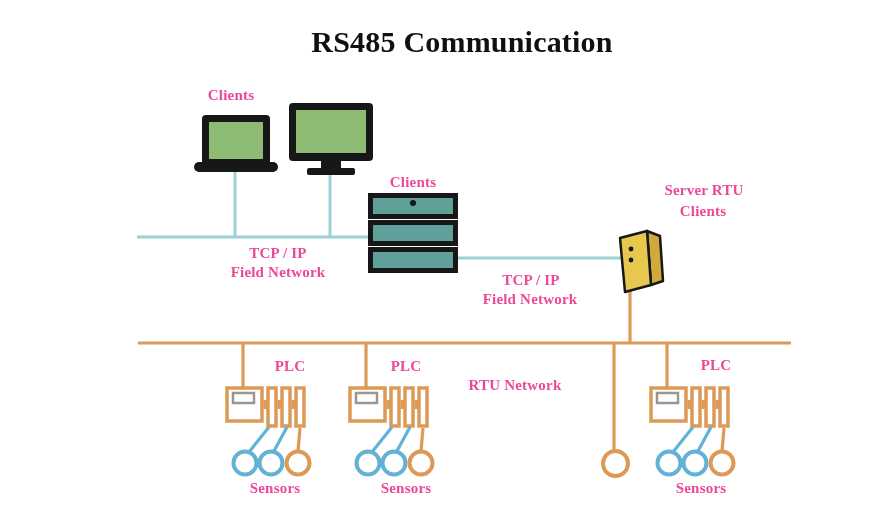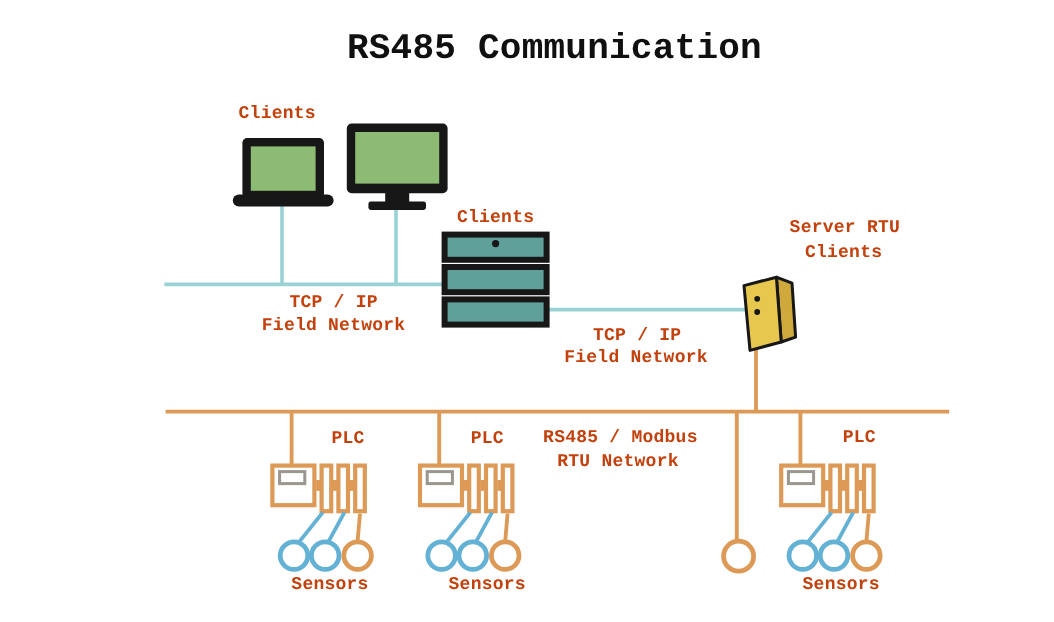--- a/index.html
+++ b/index.html
@@ -1,20 +1,20 @@
 <!DOCTYPE html>
 <html style="--cyan: #9ad2d6; --orange: #dd9a57; --blue: #63b1d5; --green: #8dbb73; --teal: #60a09a; --yellow: #e7c74e; --yellow_dark: #cfa93c; --black: #171717; --gray: #9b968e;"><head>
 <meta charset="utf-8">
 <style>
   html,body{margin:0;padding:0;background:#fff;}
   .stage{position:relative;width:878px;height:518px;background:#ffffff;overflow:hidden;
-         font-family:Liberation Mono, monospace;}
+         font-family:Liberation Serif, serif;}
   .stage svg{position:absolute;left:0;top:0;}
   .lbl{position:absolute;transform:translateX(-50%);white-space:nowrap;
-       font-weight:700;font-size:15px;color:#c2410c;letter-spacing:.2px;line-height:1.1;}
+       font-weight:700;font-size:15px;color:#ec4899;letter-spacing:.2px;line-height:1.1;}
   .title{font-size:30px;letter-spacing:.2px;color:#101010;}
   
   .ln-c{stroke:var(--cyan);stroke-width:3;fill:none;}
   .ln-o{stroke:var(--orange);stroke-width:3.2;fill:none;}
   .ln-b{stroke:var(--blue);stroke-width:3.2;fill:none;}
   .fill-black{fill:var(--black);}
   .fill-green{fill:var(--green);}
   .slab{fill:var(--teal);stroke:var(--black);stroke-width:5;}
   .plc-box{fill:#fff;stroke:var(--orange);stroke-width:3.5;}
   .plc-disp{fill:#fff;stroke:var(--gray);stroke-width:2.5;}
@@ -153,21 +153,20 @@
 
   <div class="lbl title" style="left:462px;top:25px">RS485 Communication</div>
   <div class="lbl" style="left:231px;top:87px">Clients</div>
   <div class="lbl" style="left:413px;top:174px">Clients</div>
   <div class="lbl" style="left:704px;top:182px">Server RTU</div>
   <div class="lbl" style="left:703px;top:203px">Clients</div>
   <div class="lbl" style="left:278px;top:245px">TCP / IP</div>
   <div class="lbl" style="left:278px;top:264px">Field Network</div>
   <div class="lbl" style="left:531px;top:272px">TCP / IP</div>
   <div class="lbl" style="left:530px;top:291px">Field Network</div>
-  <div class="lbl" style="left:517px;top:357px">RS485 / Modbus</div>
   <div class="lbl" style="left:515px;top:377px">RTU Network</div>
   <div class="lbl" style="left:290px;top:358px">PLC</div>
   <div class="lbl" style="left:406px;top:358px">PLC</div>
   <div class="lbl" style="left:716px;top:357px">PLC</div>
   <div class="lbl" style="left:275px;top:480px">Sensors</div>
   <div class="lbl" style="left:406px;top:480px">Sensors</div>
   <div class="lbl" style="left:701px;top:480px">Sensors</div>
 </div>
 
 </body></html>

